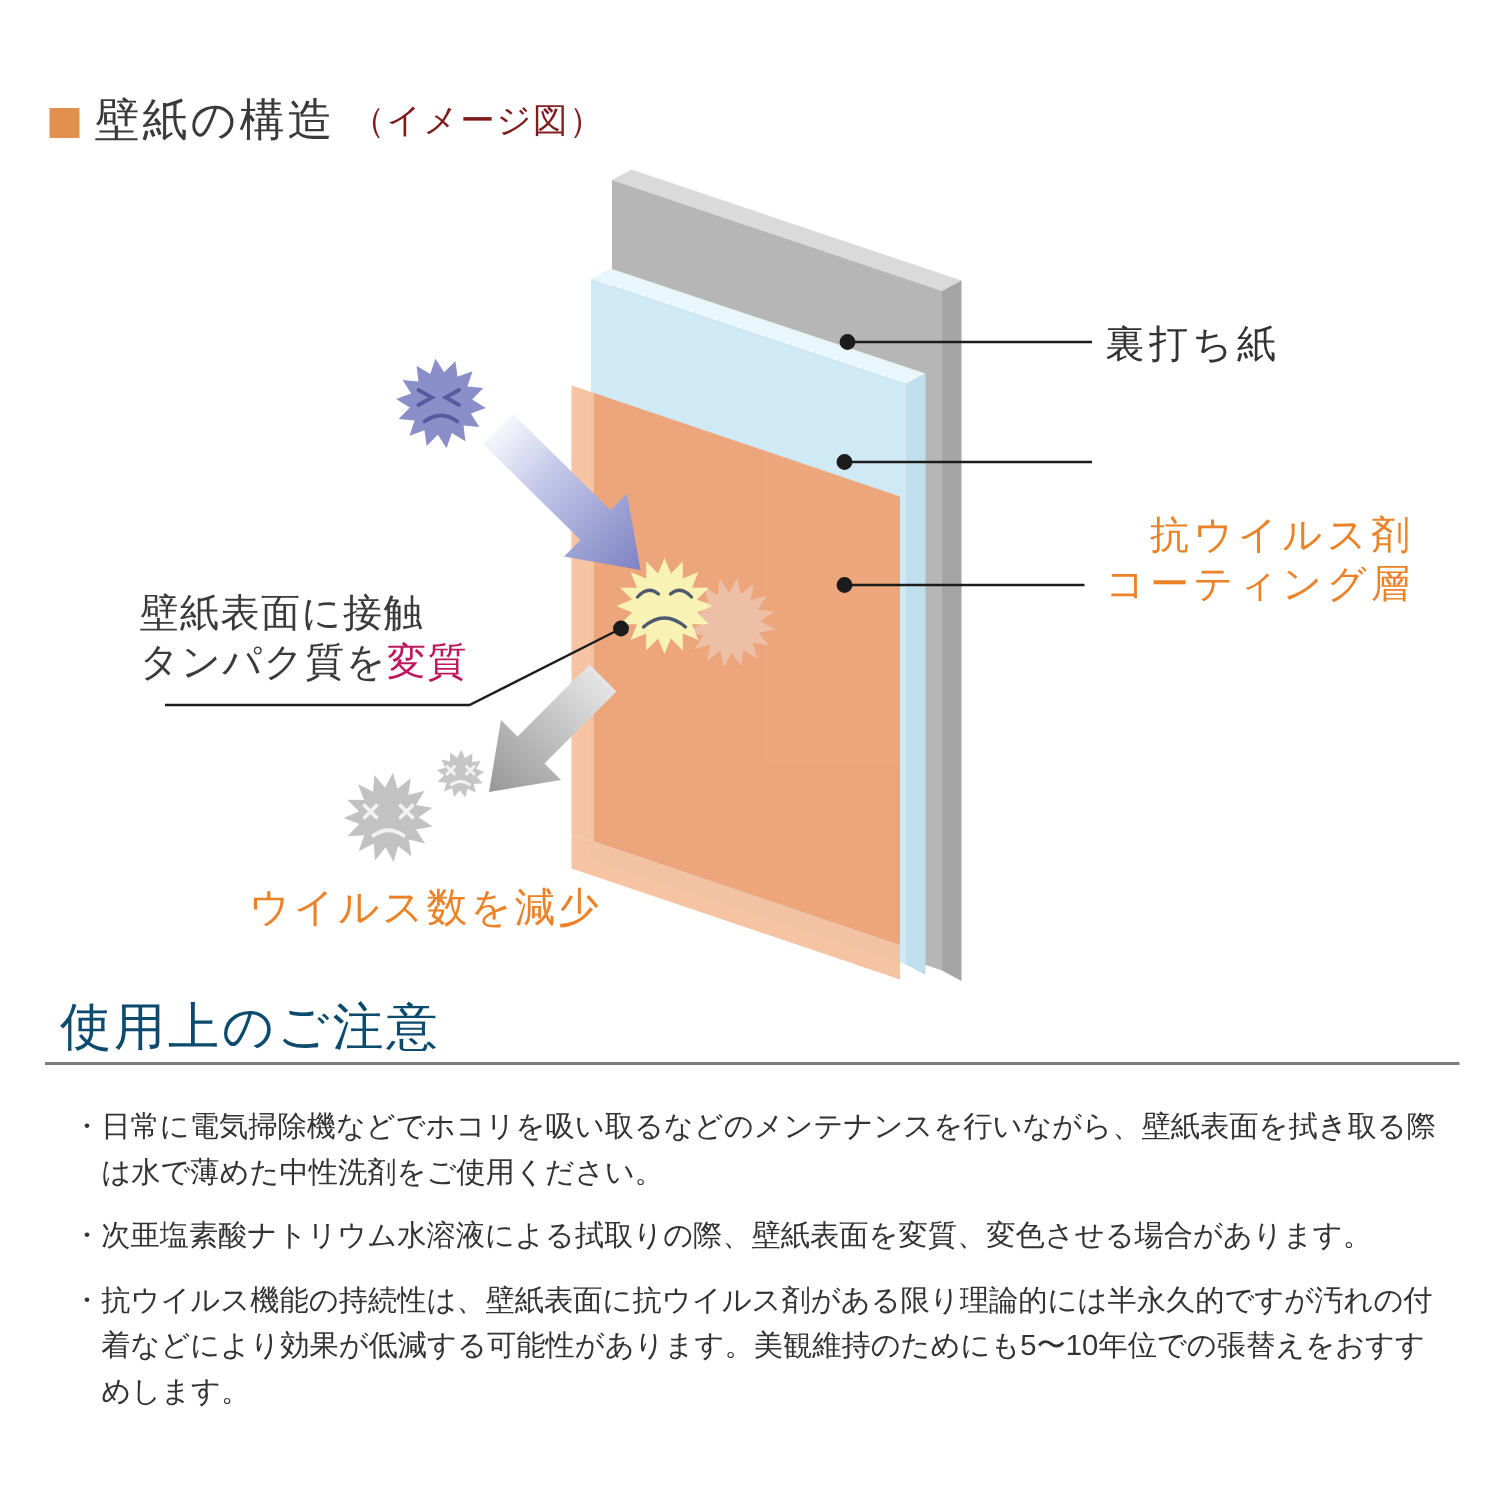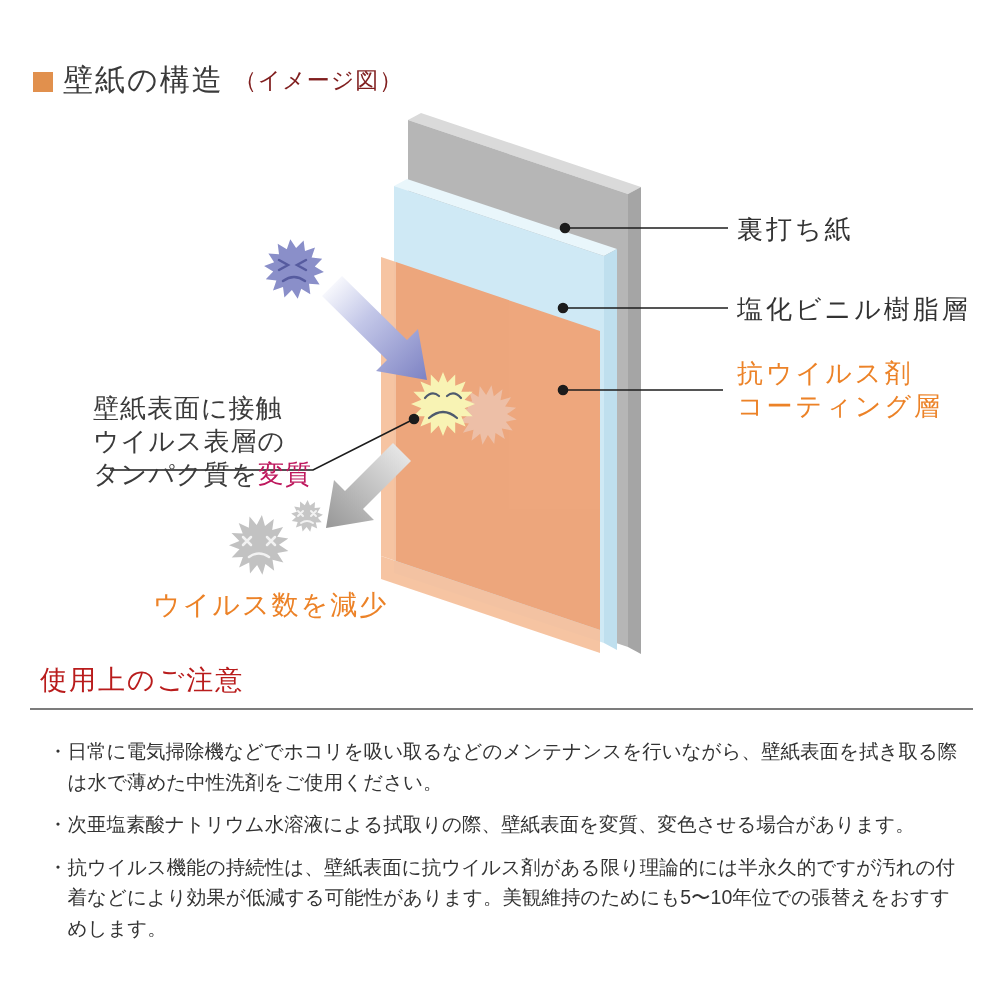--- a/index.html
+++ b/index.html
@@ -5,28 +5,28 @@
   html,body{margin:0;padding:0;background:#fff;}
   #stage{position:relative;width:1000px;height:1000px;background:#fff;overflow:hidden;
          font-family:"Liberation Sans","DejaVu Sans",sans-serif;color:#3b3b3b;padding-left:16px;}
   #diagram-svg{position:absolute;left:0;top:0;}
   .abs{position:absolute;white-space:nowrap;}
   .title-row{left:33px;top:60px;display:flex;align-items:center;gap:10px;}
   .title-sq{width:20px;height:20px;background:#e1904d;display:inline-block;margin-top:2px;}
   .title-main{font-size:30px;letter-spacing:2px;color:#3a3a3a;}
   .title-sub{font-size:23px;letter-spacing:1px;color:#7f1d1d;}
   .virus-label{left:213px;top:194px;font-size:27px;letter-spacing:4px;color:#333;}
-  .layer-label{left:737px;font-size:26px;letter-spacing:3px;color:#333;}
+  .layer-label{left:737px;font-size:26px;letter-spacing:3px;color:#333;text-align:right;}
   .lab-backing{top:212px;}
   .lab-vinyl{top:292px;}
-  .lab-coating{top:359px;line-height:33px;color:#ec8227;font-family:Liberation Mono, monospace;}
+  .lab-coating{top:340px;line-height:33px;color:#ec8227;}
   .effect-text{left:93px;top:392px;font-size:26px;line-height:33px;letter-spacing:1px;color:#3b3b3b;}
   .hl{color:#be185d;}
-  .result-text{left:153px;top:587px;font-size:27px;letter-spacing:2px;color:#ec8227;}
-  .caution-head{left:40px;top:662px;font-size:27px;letter-spacing:2px;color:#b91c1c;}
+  .result-text{left:166px;top:587px;font-size:27px;letter-spacing:2px;color:#ec8227;}
+  .caution-head{left:40px;top:662px;font-size:34px;letter-spacing:2px;color:#0c4a6e;}
   .divider{left:30px;top:708px;width:943px;height:2px;background:#7c7c7c;}
   .caution-list{left:36px;top:724px;width:938px;white-space:normal;
      font-size:19.5px;line-height:30.5px;color:#333;margin:0;padding:0;list-style:none;}
   .caution-list li{padding-left:1em;text-indent:-1em;margin:12px;}
 </style>
 </head>
 <body>
 
 <div id="stage">
 
@@ -115,29 +115,27 @@
   </svg>
 
   <div class="abs title-row">
     <span class="title-sq"></span>
     <span class="title-main">壁紙の構造</span>
     <span class="title-sub">（イメージ図）</span>
   </div>
 
 
   <div class="abs layer-label lab-backing">裏打ち紙</div>
-  <div class="abs layer-label lab-vinyl">塩化ビニル樹脂層</div>
   <div class="abs layer-label lab-coating">
     <div>抗ウイルス剤</div>
     <div>コーティング層</div>
   </div>
 
   <div class="abs effect-text">
     <div>壁紙表面に接触</div>
-    <div>ウイルス表層の</div>
     <div><span>タンパク質を</span><span class="hl">変質</span></div>
   </div>
 
   <div class="abs result-text">ウイルス数を減少</div>
 
   <div class="abs caution-head">使用上のご注意</div>
   <div class="abs divider"></div>
   <ul class="abs caution-list">
     <li>・日常に電気掃除機などでホコリを吸い取るなどのメンテナンスを行いながら、壁紙表面を拭き取る際は水で薄めた中性洗剤をご使用ください。</li>
     <li>・次亜塩素酸ナトリウム水溶液による拭取りの際、壁紙表面を変質、変色させる場合があります。</li>

